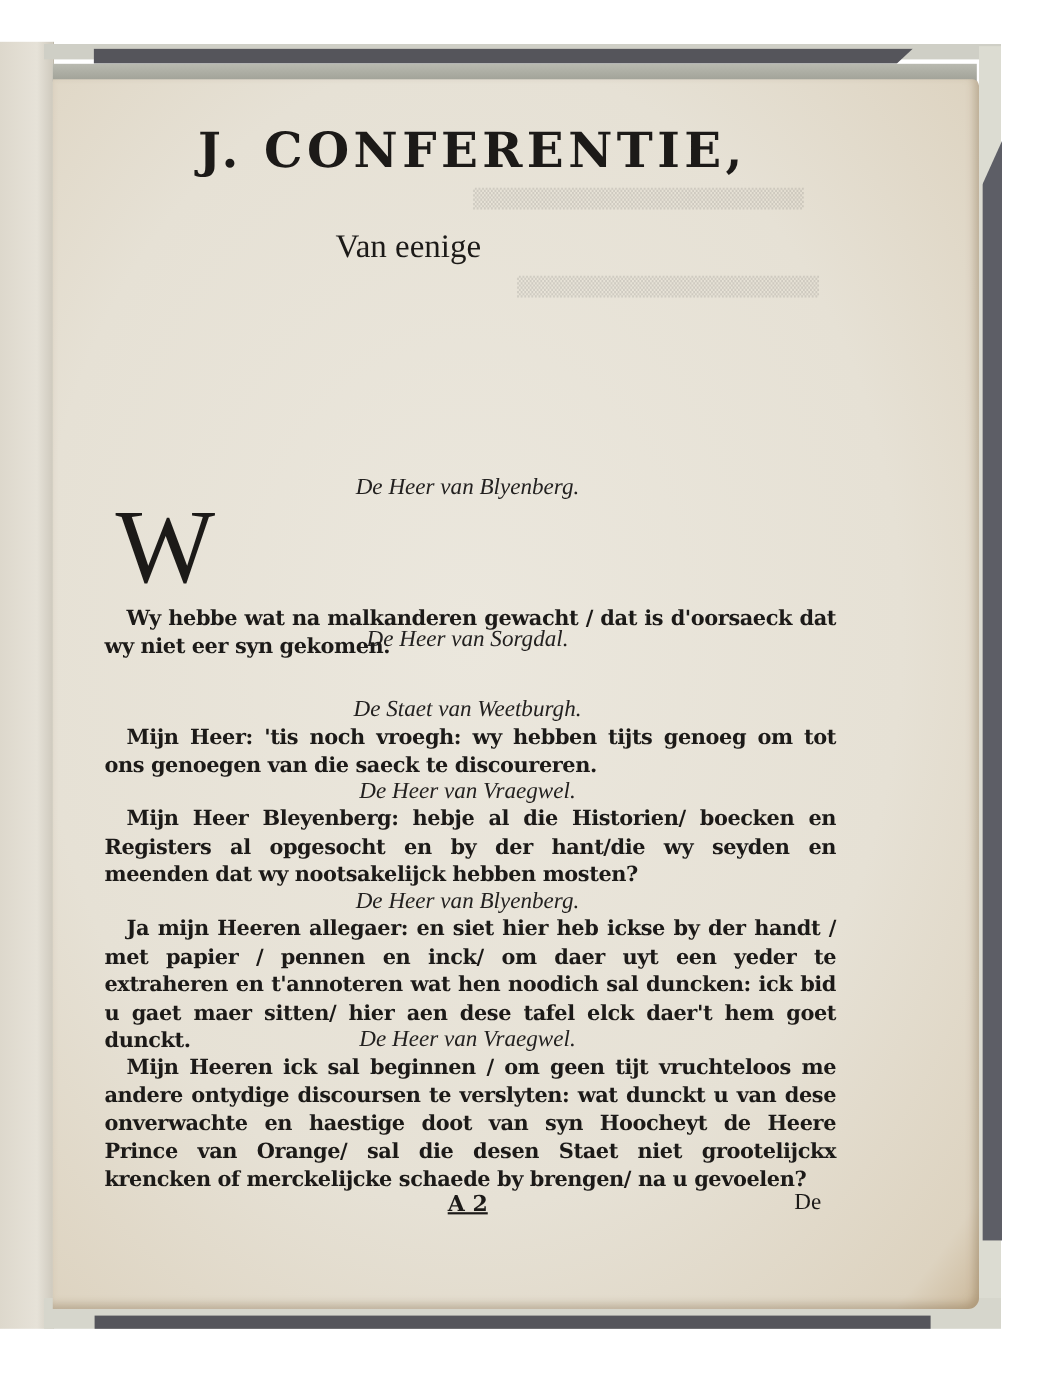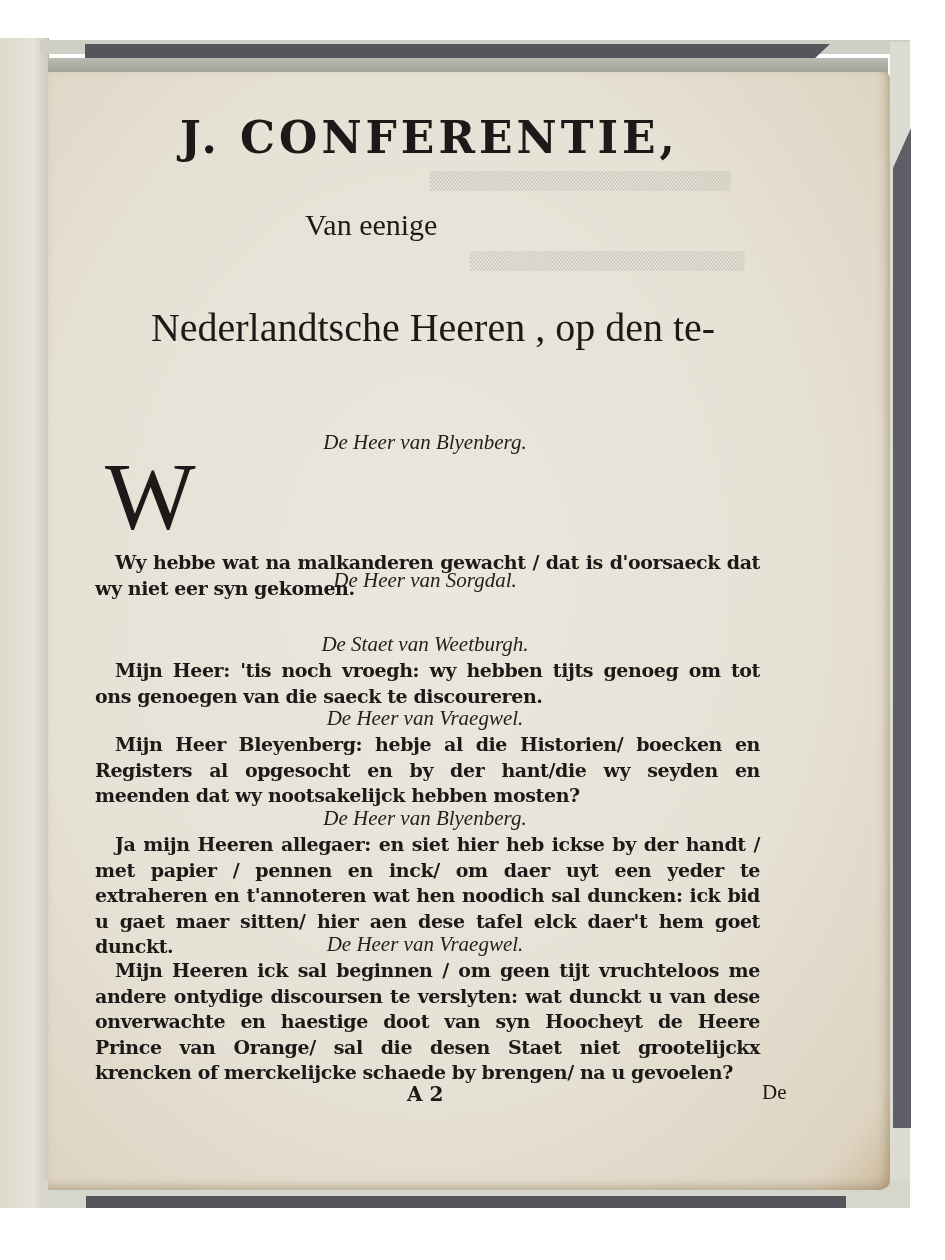--- a/index.html
+++ b/index.html
@@ -78,24 +78,24 @@
       font-family: "DejaVu Serif", serif; font-weight: bold; font-size: 19px;
       line-height: 25.5px; text-align: justify; color: #1c1a18;
       letter-spacing: -0.4px;
     }
     .dropcap {
       float: left; font-family: "Liberation Serif", serif; font-size: 96px;
       line-height: 78px; margin: 2px 6px 0 10px; font-weight: normal;
     }
     .signature {
       position: absolute; left: 407px; top: 1082px;
-      font-family: "DejaVu Serif", serif; font-weight: bold; font-size: 20px; color: #1c1a18;
+      font-family: "DejaVu Serif", serif; font-weight: bold; font-size: 20px; color: #1c1a18; text-decoration: underline;
     }
     .catchword {
-      position: absolute; left: 762px; top: 1080px;
+      position: absolute; left: 722px; top: 1080px;
       font-family: "Liberation Serif", serif; font-size: 21px; color: #1c1a18;
     }
   </style>
 </head>
 <body>
 
 <div class="left-page"></div>
 <div class="case-top"></div>
 <div class="cloth-top"></div>
 <div class="turnin-top"></div>
@@ -105,21 +105,20 @@
 <div class="cloth-bottom"></div>
 
 <div class="page"></div>
 
 <div class="bleed" style="left:430px; top:168px;">▒▒▒▒▒▒▒▒▒▒▒▒▒▒▒▒▒▒▒▒▒▒▒</div>
 <div class="bleed" style="left:470px; top:248px;">▒▒▒▒▒▒▒▒▒▒▒▒▒▒▒▒▒▒▒▒▒</div>
 
 <div class="title">J. CONFERENTIE,</div>
 <div class="subtitle">Van eenige</div>
 <div class="heading">
-  <div>Nederlandtsche Heeren , op den te-</div>
 </div>
 
 <div class="speaker" style="top:430px;">De Heer van Blyenberg.</div>
 <div class="speech" style="top:456px;">
   <span class="dropcap">W</span>
 </div>
 
 <div class="speaker" style="top:568px;text-align:center;">De Heer van Sorgdal.</div>
 <div class="speech" style="top:550px; text-indent:20px;">Wy hebbe wat na malkanderen gewacht / dat is d'oorsaeck dat wy niet eer syn gekomen.</div>
 

